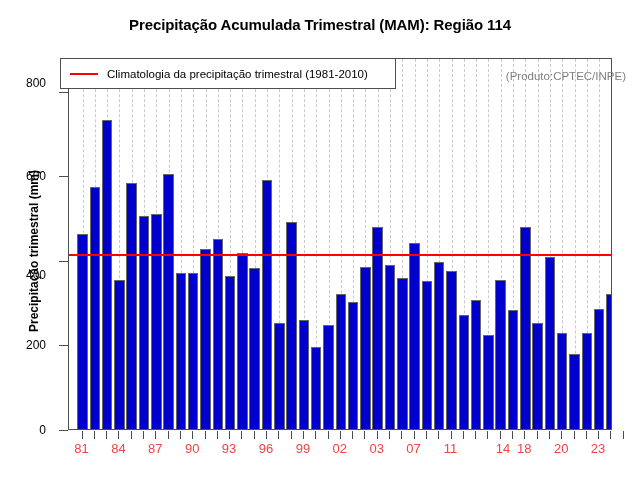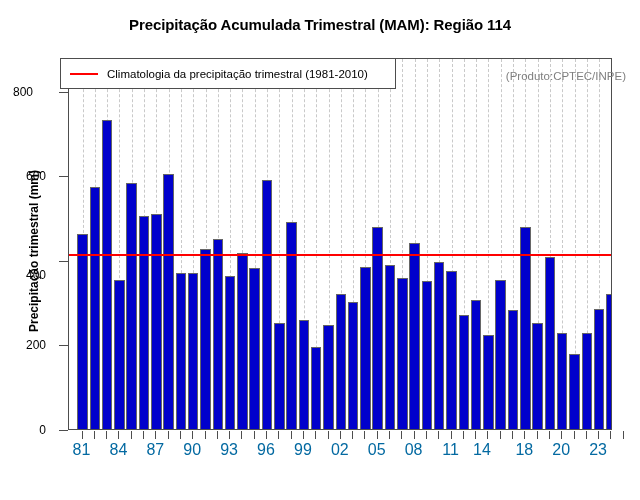--- a/index.html
+++ b/index.html
@@ -65,21 +65,21 @@
     transform:rotate(-90deg);
   }
 
   
   .xtickmark{
     position:absolute;top:431px;width:0;height:8px;
     border-left:1px solid #4d4d4d;
   }
   .xtick{
     position:absolute;top:441px;
-    font-size:16px;color:#0369a1;
+    font-size:13px;color:#ef4444;
     text-align:center;width:30px;
     transform:translateX(-15px);
   }
   .xlabel{
     position:absolute;left:0;top:468px;width:640px;
     text-align:center;font-size:12px;font-weight:bold;color:#000;
   }
 
   
   .legend-box{
@@ -214,21 +214,21 @@
 
   <div id="yticklayer">
       <div class="ytick" style="top: 430px; left: 0px; width: 46px;">0</div>
       <div class="ytickmark" style="top: 430px; left: 59px; right: auto; width: 9px;"></div>
       <div class="ytick" style="top: 345.45px; left: 0px; width: 46px;">200</div>
       <div class="ytickmark" style="top: 345.45px; left: 59px; right: auto; width: 9px;"></div>
       <div class="ytick" style="top: 275px; left: 0px; width: 46px;">400</div>
       <div class="ytickmark" style="top: 260.91px; left: 59px; right: auto; width: 9px;"></div>
       <div class="ytick" style="top: 176.36px; left: 0px; width: 46px;">600</div>
       <div class="ytickmark" style="top: 176.36px; left: 59px; right: auto; width: 9px;"></div>
-      <div class="ytick" style="top: 92px; left: 0px; width: 46px; text-align: center;">800</div>
+      <div class="ytick" style="top: 83px; left: 0px; width: 46px;">800</div>
       <div class="ytickmark" style="top: 91.82px; left: 59px; right: auto; width: 9px;"></div>
     </div>
   <div id="xticklayer">
       <div class="xtickmark" style="left: 81.5px;"></div>
       <div class="xtick" style="left: 81.5px;">81</div>
       <div class="xtickmark" style="left: 93.8px;"></div>
       <div class="xtickmark" style="left: 106.1px;"></div>
       <div class="xtickmark" style="left: 118.4px;"></div>
       <div class="xtick" style="left: 118.4px;">84</div>
       <div class="xtickmark" style="left: 130.7px;"></div>
@@ -251,33 +251,33 @@
       <div class="xtickmark" style="left: 290.6px;"></div>
       <div class="xtickmark" style="left: 302.9px;"></div>
       <div class="xtick" style="left: 302.9px;">99</div>
       <div class="xtickmark" style="left: 315.2px;"></div>
       <div class="xtickmark" style="left: 327.5px;"></div>
       <div class="xtickmark" style="left: 339.8px;"></div>
       <div class="xtick" style="left: 339.8px;">02</div>
       <div class="xtickmark" style="left: 352.1px;"></div>
       <div class="xtickmark" style="left: 364.4px;"></div>
       <div class="xtickmark" style="left: 376.7px;"></div>
-      <div class="xtick" style="left: 376.7px;">05</div>
+      <div class="xtick" style="left: 376.7px;">03</div>
       <div class="xtickmark" style="left: 389px;"></div>
       <div class="xtickmark" style="left: 401.3px;"></div>
       <div class="xtickmark" style="left: 413.6px;"></div>
-      <div class="xtick" style="left: 413.6px;">08</div>
+      <div class="xtick" style="left: 413.6px;">07</div>
       <div class="xtickmark" style="left: 425.9px;"></div>
       <div class="xtickmark" style="left: 438.2px;"></div>
       <div class="xtickmark" style="left: 450.5px;"></div>
       <div class="xtick" style="left: 450.5px;">11</div>
       <div class="xtickmark" style="left: 462.8px;"></div>
       <div class="xtickmark" style="left: 475.1px;"></div>
       <div class="xtickmark" style="left: 487.4px;"></div>
-      <div class="xtick" style="left: 482px; text-align: center;">14</div>
+      <div class="xtick" style="left: 503px; text-align: center;">14</div>
       <div class="xtickmark" style="left: 499.7px;"></div>
       <div class="xtickmark" style="left: 512px;"></div>
       <div class="xtickmark" style="left: 524.3px;"></div>
       <div class="xtick" style="left: 524.3px;">18</div>
       <div class="xtickmark" style="left: 536.6px;"></div>
       <div class="xtickmark" style="left: 548.9px;"></div>
       <div class="xtickmark" style="left: 561.2px;"></div>
       <div class="xtick" style="left: 561.2px;">20</div>
       <div class="xtickmark" style="left: 573.5px;"></div>
       <div class="xtickmark" style="left: 585.8px;"></div>

